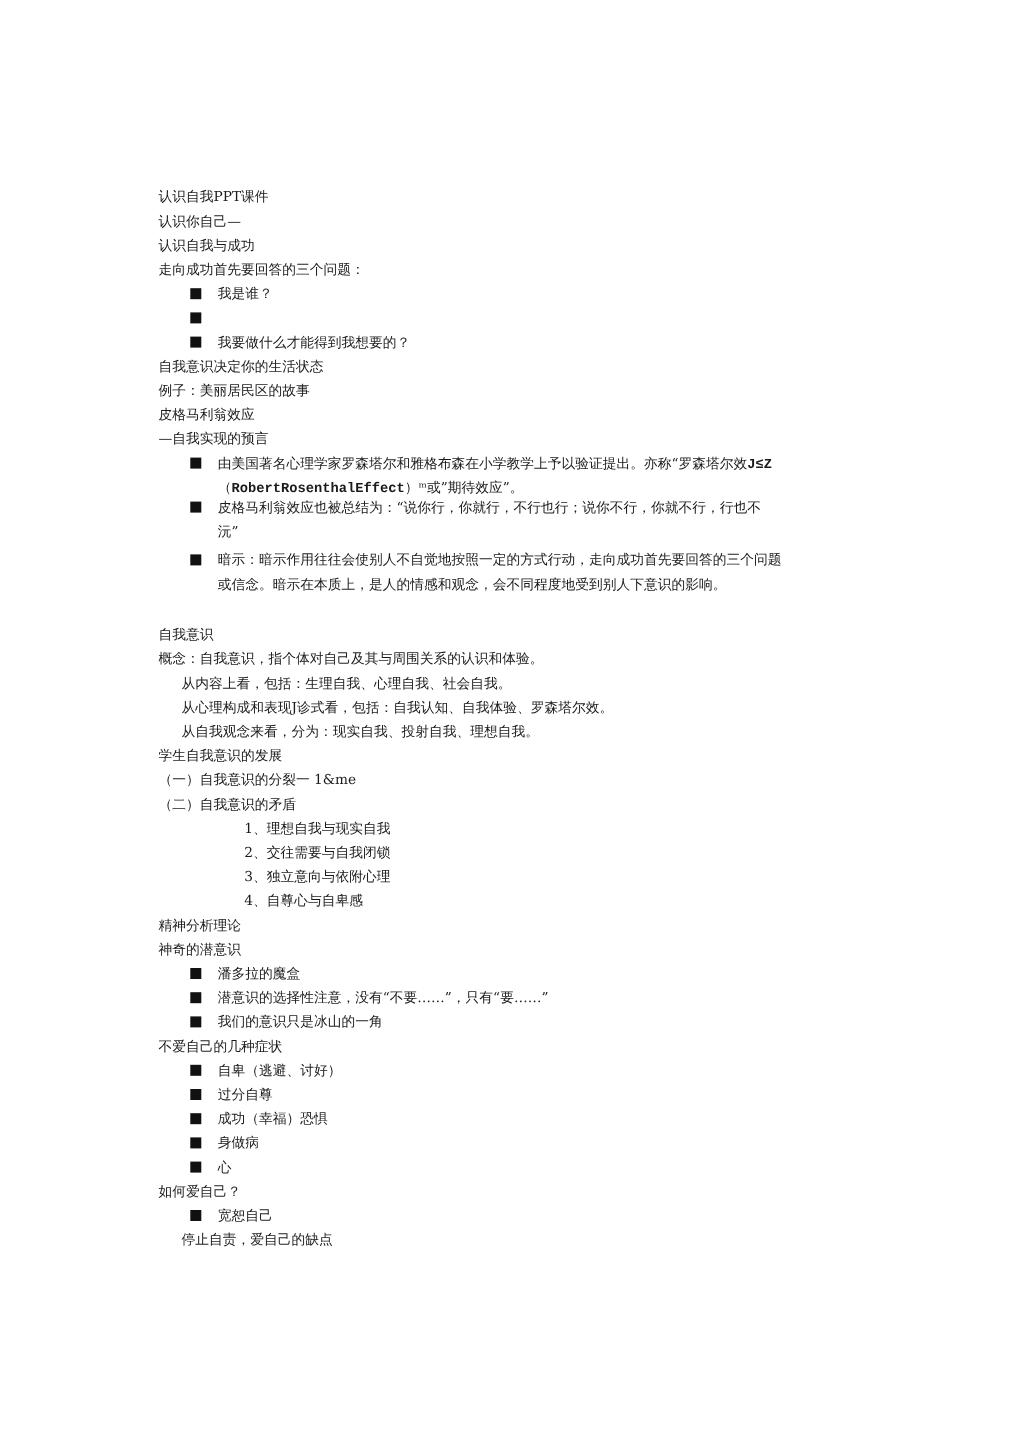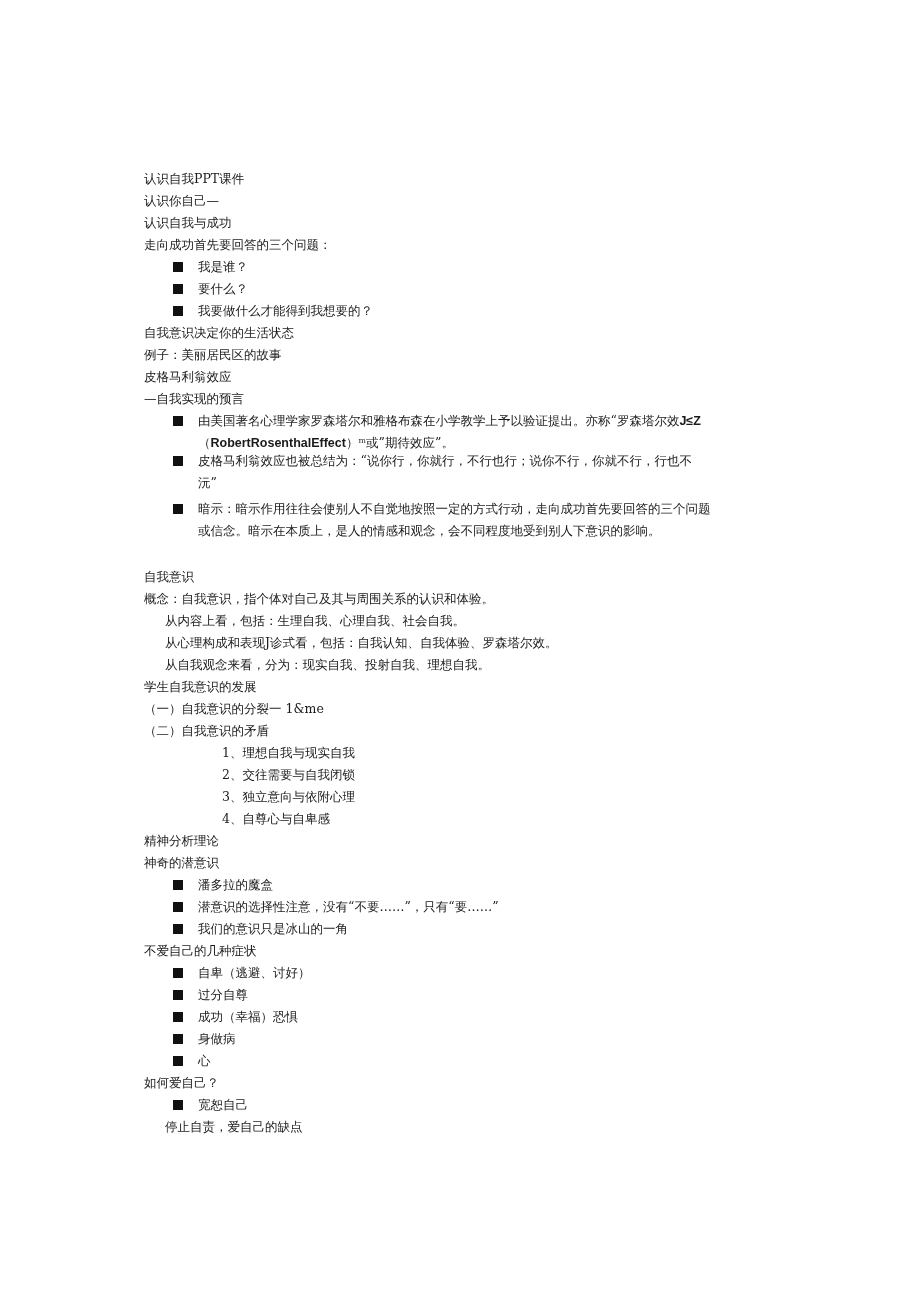--- a/index.html
+++ b/index.html
@@ -3,39 +3,38 @@
 <meta charset="utf-8">
 <style>
   html, body { margin:0; padding:0; background:#ffffff; }
   body { width:920px; height:1301px; position:relative; overflow:hidden;
          font-family:"DejaVu Serif", "Liberation Serif", serif; color:#1a1a1a; }
   .page { position:absolute; left:0; top:0; width:920px; height:1301px; }
   .line { position:absolute; font-size:12.5px; line-height:22px; white-space:nowrap; }
   .bullet-row { position:absolute; font-size:12.5px; line-height:22px; }
   .bullet { position:absolute; left:173px; width:10px; height:10px; background:#111; }
   .btext { position:absolute; left:198px; width:575px; white-space:normal; word-break:break-all; line-height:22px; }
-  .latin { font-family:Liberation Sans, sans-serif; font-weight:bold; letter-spacing:0;margin-top:40px; }
+  .latin { font-family:Liberation Mono, monospace; font-weight:bold; letter-spacing:0;margin-top:40px; }
 </style>
 </head>
 <body>
 
 <div class="page">
 
   <div class="line" style="left:144px;top:168px">认识自我PPT课件</div>
   <div class="line" style="left:144px;top:190px">认识你自己—</div>
   <div class="line" style="left:144px;top:212px">认识自我与成功</div>
   <div class="line" style="left:144px;top:234px">走向成功首先要回答的三个问题：</div>
 
   <div class="bullet-row" style="left:0;top:256px;width:732px;height:22px">
     <span class="bullet" style="top:6px"></span>
     <span class="btext">我是谁？</span>
   </div>
   <div class="bullet-row" style="left:0;top:278px;width:920px;height:22px">
     <span class="bullet" style="top:6px"></span>
-    <span class="btext">要什么？</span>
   </div>
   <div class="bullet-row" style="left:0;top:300px;width:920px;height:22px">
     <span class="bullet" style="top:6px"></span>
     <span class="btext">我要做什么才能得到我想要的？</span>
   </div>
 
   <div class="line" style="left:144px;top:322px">自我意识决定你的生活状态</div>
   <div class="line" style="left:144px;top:344px">例子：美丽居民区的故事</div>
   <div class="line" style="left:144px;top:366px">皮格马利翁效应</div>
   <div class="line" style="left:144px;top:388px">—自我实现的预言</div>

